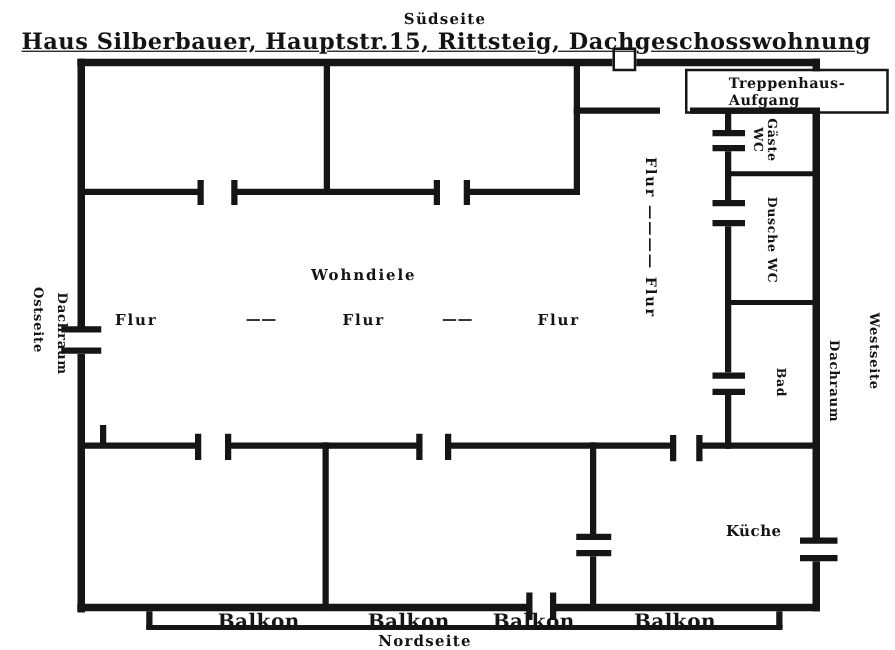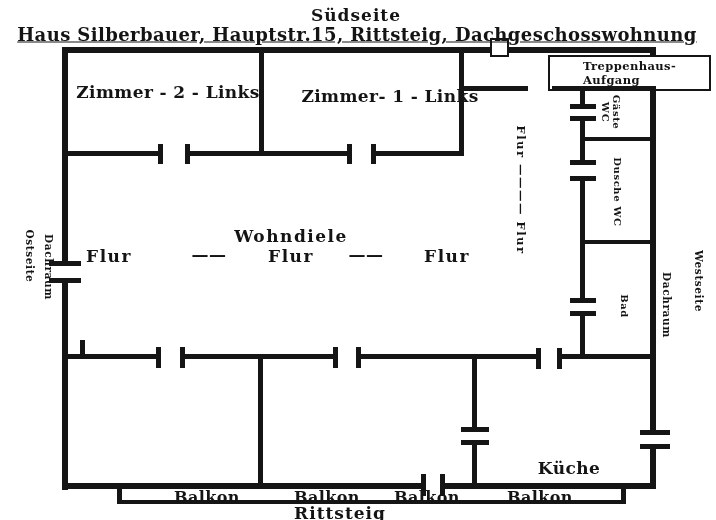--- a/index.html
+++ b/index.html
@@ -12,21 +12,21 @@
   .plan-svg rect{fill:#151515;}
   .box{
     position:absolute;background:#ffffff;border:2px solid #151515;
     box-sizing:border-box;
   }
   #treppenhaus-box{left:548px;top:55px;width:163px;height:36px;z-index:1;
     display:flex;align-items:center;justify-content:center;padding-left:33px;}
   #entry-door{left:490px;top:38px;width:19px;height:19px;z-index:3;}
   .hlabel{
     position:absolute;white-space:nowrap;font-weight:bold;z-index:4;
-    transform:translate(-50%,-50%);letter-spacing:0.4px;font-size:17px;
+    transform:translate(-50%,-50%);letter-spacing:0.4px;font-size:12px;
   }
   .vlabel{
     position:absolute;white-space:nowrap;font-weight:bold;z-index:4;
     transform:translate(-50%,-50%) rotate(90deg);font-size:10.5px;
     letter-spacing:0.6px;text-align:center;
   }
   .title{font-size:18px;letter-spacing:0.4px;text-decoration:underline;}
   .small{font-size:16px;}
   .spread{letter-spacing:1.5px;}
   #treppenhaus-label{position:static;transform:none;font-weight:bold;font-size:11.5px;letter-spacing:0.4px;}
@@ -103,34 +103,32 @@
 
     <rect x="117" y="489" width="5" height="14"></rect>
     <rect x="117" y="500" width="509" height="4"></rect>
     <rect x="621" y="489" width="5" height="13"></rect>
   </svg>
 
   <div class="box" id="entry-door"></div>
 
   <div class="hlabel" style="left:356px;top:15px;letter-spacing:1px;">Südseite</div>
   <div class="hlabel title" style="left:357px;top:34px;">Haus Silberbauer, Hauptstr.15, Rittsteig, Dachgeschosswohnung</div>
-  <div class="hlabel" style="left:168px;top:92px;">Zimmer - 2 - Links</div>
-  <div class="hlabel" style="left:390px;top:96px;">Zimmer- 1 - Links</div>
-  <div class="hlabel spread" style="left:291px;top:236px;">Wohndiele</div>
+  <div class="hlabel spread" style="left:291px;top:220px;">Wohndiele</div>
   <div class="hlabel spread" style="left:109px;top:256px;">Flur</div>
   <div class="hlabel" style="left:209px;top:255px;">——</div>
   <div class="hlabel spread" style="left:291px;top:256px;">Flur</div>
   <div class="hlabel" style="left:366px;top:255px;">——</div>
   <div class="hlabel spread" style="left:447px;top:256px;">Flur</div>
-  <div class="hlabel" style="left:569px;top:425px;margin-top:43px;">Küche</div>
+  <div class="hlabel" style="left:603px;top:425px;">Küche</div>
   <div class="hlabel small" style="left:207px;top:497px;">Balkon</div>
   <div class="hlabel small" style="left:327px;top:497px;">Balkon</div>
   <div class="hlabel small" style="left:427px;top:497px;">Balkon</div>
   <div class="hlabel small" style="left:540px;top:497px;">Balkon</div>
-  <div class="hlabel" style="left:340px;top:513px;letter-spacing:1px;">Rittsteig</div>
+  <div class="hlabel" style="left:340px;top:513px;letter-spacing:1px;">Nordseite</div>
 
   <div class="vlabel" style="left:30px;top:256px;">Ostseite</div>
   <div class="vlabel" style="left:49px;top:267px;">Dachraum</div>
   <div class="vlabel spread" style="left:521px;top:190px;font-size:11.5px;">Flur ———— Flur</div>
   <div class="vlabel" id="gaeste-wc-label" style="left:611px;top:112px;font-size:10px;">
     <div>Gäste</div>
     <div>WC</div>
   </div>
   <div class="vlabel" style="left:617px;top:192px;font-size:10px;">Dusche WC</div>
   <div class="vlabel" style="left:624px;top:306px;font-size:10px;">Bad</div>

